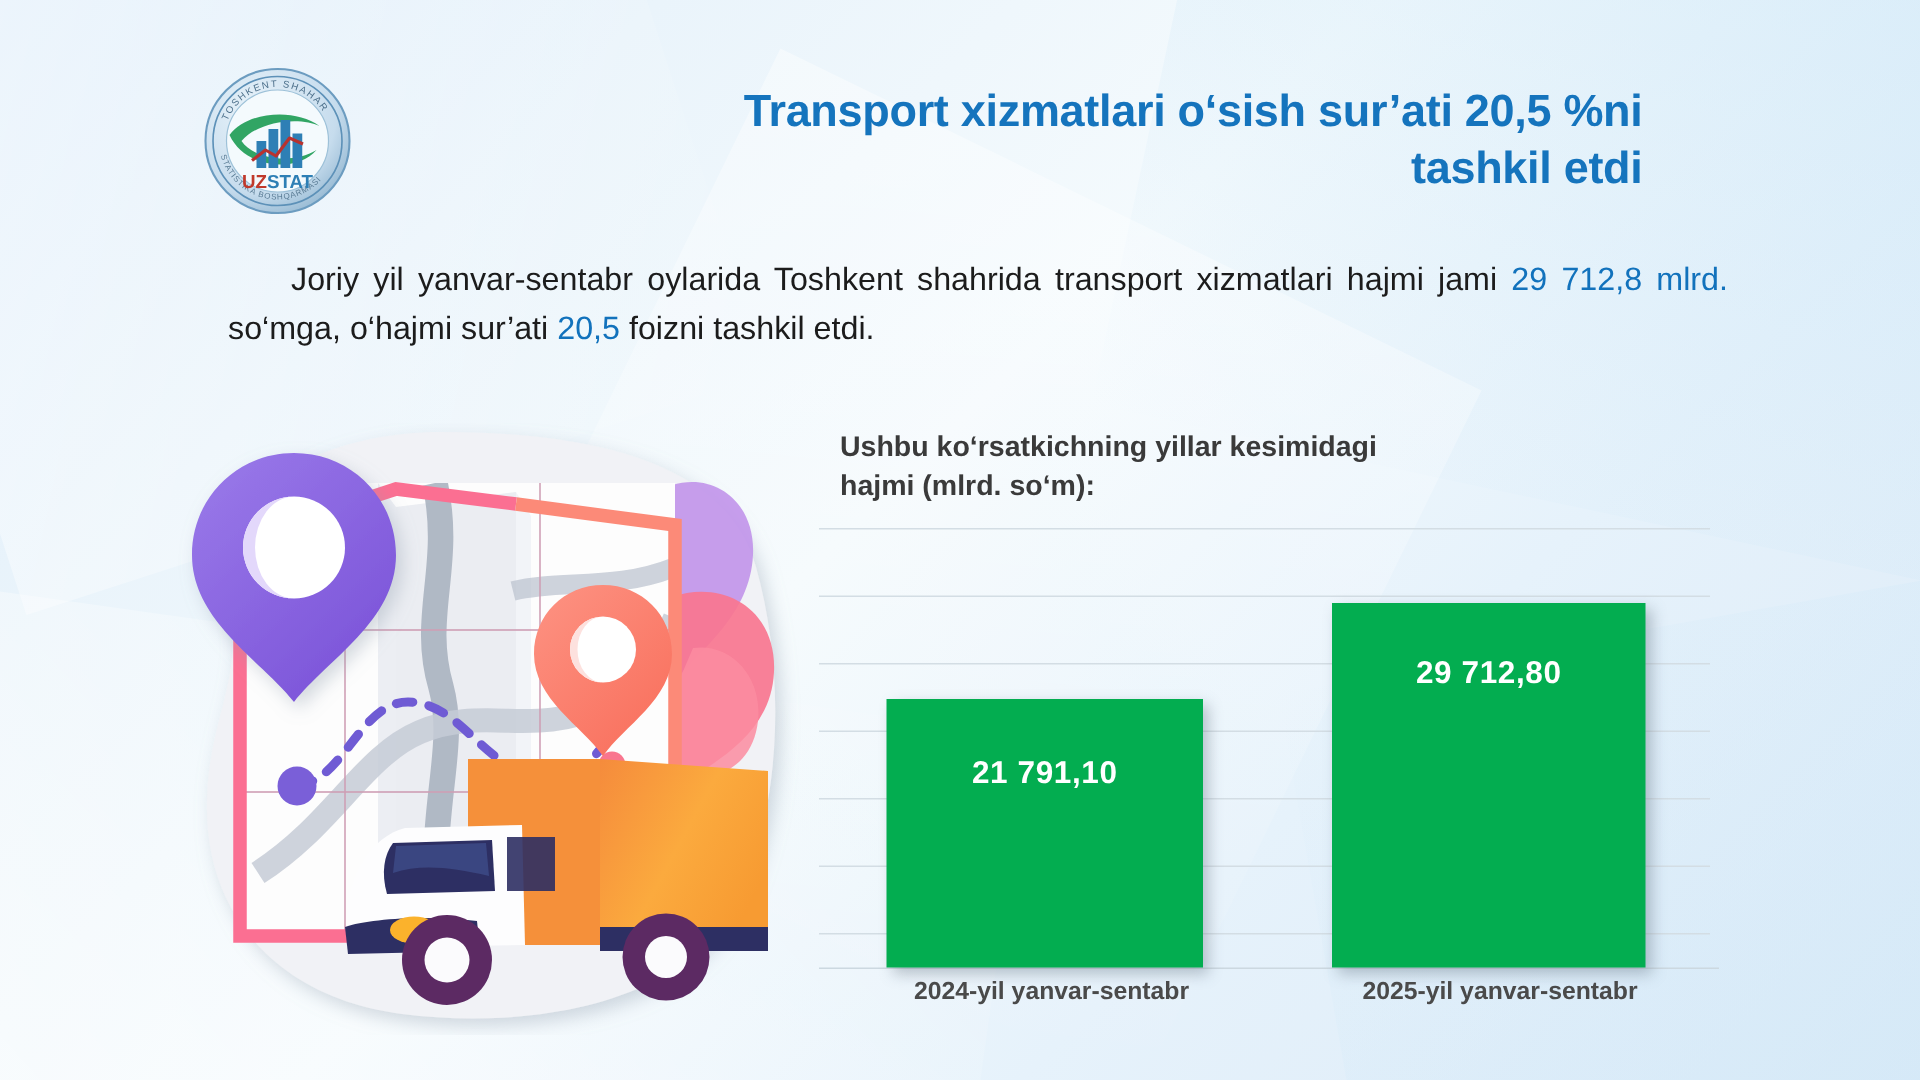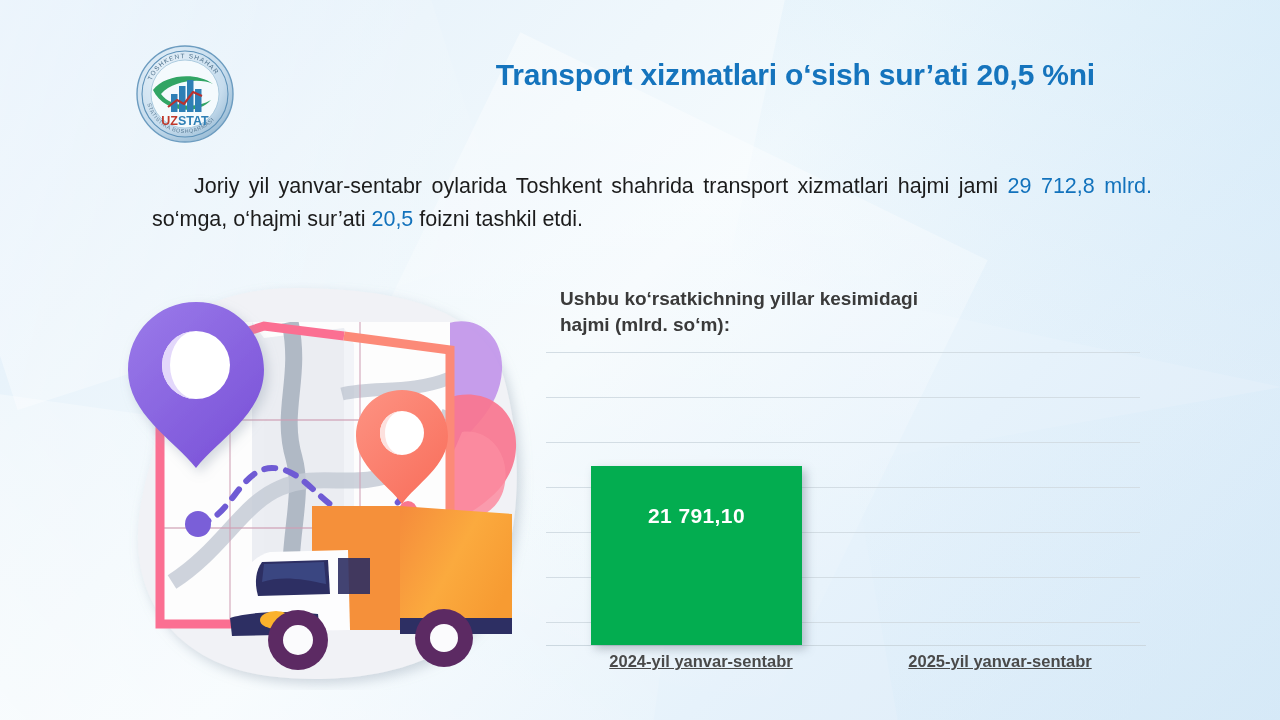--- a/index.html
+++ b/index.html
@@ -73,21 +73,21 @@
     position:absolute; bottom:1px; background:#03ad50;
     box-shadow:4px 4px 9px rgba(90,105,120,.38);
   }
   .bar-label {
     position:absolute; left:0; width:100%; text-align:center;
     color:#ffffff; font-size:21px; font-weight:bold;
     letter-spacing:.4px;
   }
   .cat-label {
     position:absolute; top:652px; text-align:center;
-    font-size:16.5px; font-weight:bold; color:#4a4a4a;text-decoration:underline;
+    font-size:16.5px; font-weight:bold; color:#4a4a4a;
   }
 </style>
 </head>
 <body>
 
 <div class="facet f1"></div>
 <div class="facet f2"></div>
 <div class="facet f3"></div>
 <div class="facet f4"></div>
 <div class="facet f5"></div>
@@ -128,20 +128,21 @@
       </text>
 
       <text x="50" y="81" text-anchor="middle" font-size="12.5" font-weight="bold" font-family="Liberation Sans, sans-serif">
         <tspan fill="#c0392b">UZ</tspan><tspan fill="#2e7fb5">STAT</tspan>
       </text>
     </svg>
   </div>
 
   <div class="title">
     <span>Transport xizmatlari o‘sish sur’ati 20,5 %ni</span><br>
+    <span>tashkil etdi</span>
   </div>
 
   <div class="body-text">
     <span>Joriy yil yanvar-sentabr oylarida Toshkent shahrida transport xizmatlari hajmi jami </span><span class="hl">29 712,8 mlrd.</span><span> so‘mga, o‘hajmi sur’ati </span><span class="hl">20,5</span><span> foizni tashkil etdi.</span>
   </div>
 
   <div class="illus">
     <svg viewBox="0 0 436 408" width="436" height="408">
       <defs>
         <linearGradient id="truckBody" x1="0" y1="0" x2="1" y2="0.6">
@@ -254,18 +255,21 @@
     <div class="gridline" style="top:141px"></div>
     <div class="gridline" style="top:186px"></div>
     <div class="gridline" style="top:231px"></div>
     <div class="gridline" style="top:276px"></div>
     <div class="baseline"></div>
 
     <div class="bar" style="left:45px; width:211px; height:179px;">
       <div class="bar-label" style="top:38px;">21 791,10</div>
     </div>
 
+    <div class="bar" style="left:342px; width:209px; height:243px;">
+      <div class="bar-label" style="top:35px;">29 712,80</div>
+    </div>
   </div>
 
   <div class="cat-label" style="left:546px; width:310px;">2024-yil yanvar-sentabr</div>
   <div class="cat-label" style="left:845px; width:310px;">2025-yil yanvar-sentabr</div>
 
 </div>
 
 </body></html>

